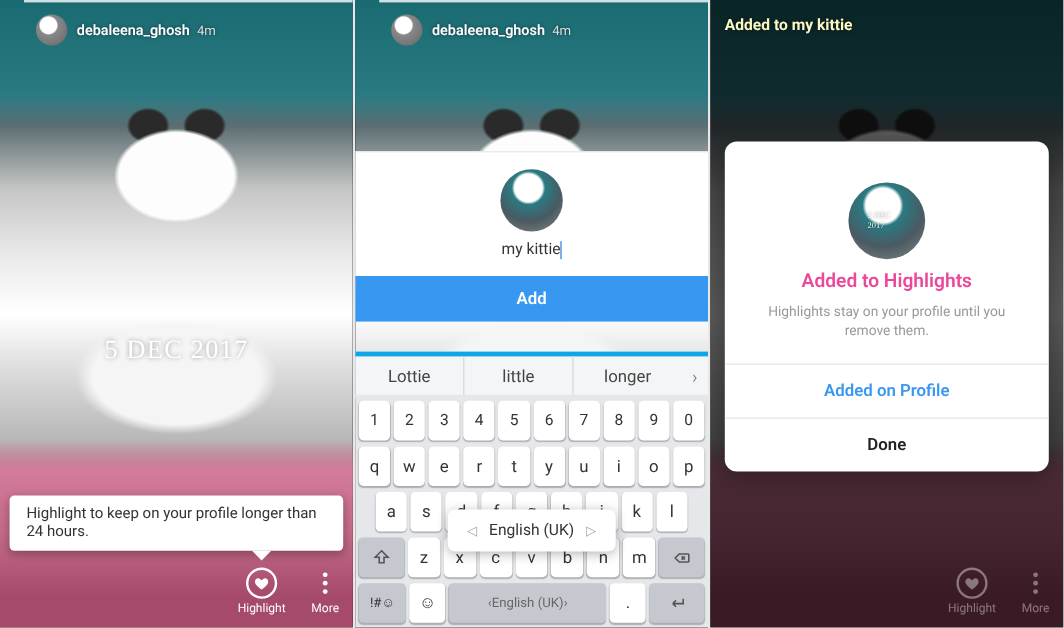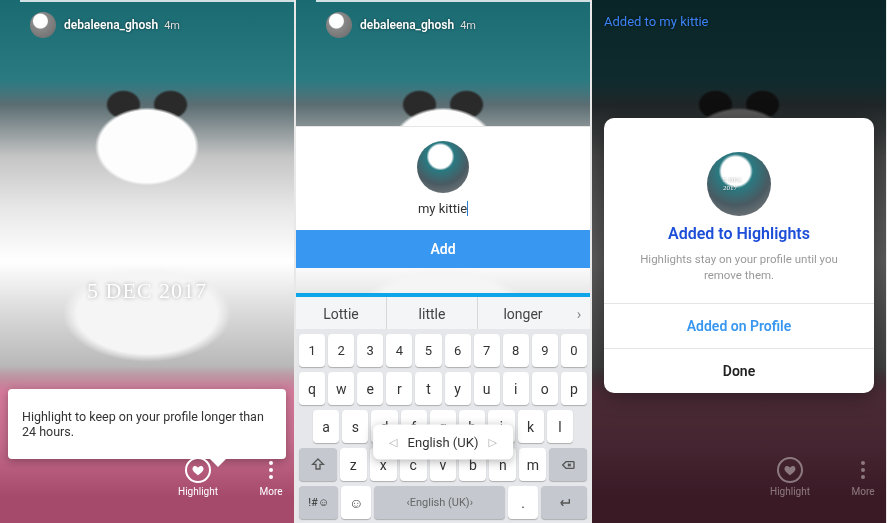--- a/index.html
+++ b/index.html
@@ -14,23 +14,23 @@
   linear-gradient(180deg, #1a6a72 0%, #2a7a82 15%, transparent 20%),
   radial-gradient(ellipse 140px 80px at 50% 60%, #f5f5f5 0%, #f5f5f5 50%, transparent 60%),
   linear-gradient(180deg, transparent 70%, #d47a9a 75%, #c56a8a 85%, #a54a6a 95%);
 }
 .hdr { position: absolute; top: 6px; left: 0; right: 0; padding: 6px 10px; display: flex; align-items: center; z-index: 5; margin-left: 20px; }
 .hdr::before { content:''; position:absolute; top:-6px; left:0; right:0; height:2px; background: rgba(255,255,255,.8); }
 .avatar { width: 26px; height: 26px; border-radius: 50%; background: radial-gradient(circle at 40% 35%, #fff 0%, #fff 30%, #888 35%, #666 100%); margin-right: 8px; }
 .uname { color: #fff; font-size: 12px; font-weight: 600; text-shadow: 0 0 3px rgba(0,0,0,.5); }
 .time { color: #ddd; font-size: 11px; margin-left: 6px; text-shadow: 0 0 3px rgba(0,0,0,.5); }
 .date { position: absolute; left: 50%; top: 278px; transform: translateX(-50%); color: #fff; font-size: 22px; font-weight: 300; font-family: Georgia, serif; letter-spacing: 1px; text-shadow: 0 0 4px rgba(0,0,0,.4); white-space: nowrap; }
-.tooltip { position: absolute; left: 8px; bottom: 64px; right: 8px; background: #fff; border-radius: 4px; padding: 20px 14px; font-size: 12.5px; color: #333; box-shadow: 0 2px 8px rgba(0,0,0,.3); }
+.tooltip { position: absolute; left: 8px; bottom: 64px; right: 8px; background: #fff; border-radius: 4px; padding: 8px 14px; font-size: 12.5px; color: #333; box-shadow: 0 2px 8px rgba(0,0,0,.3); }
 .tooltip::after { content:''; position:absolute; bottom:-8px; right:60px; border:8px solid transparent; border-top-color:#fff; border-bottom:none; }
-.actions { position: absolute; bottom: 26px; right: 10px; display: flex; gap: 40px; }
+.actions { position: absolute; bottom: 10px; right: 10px; display: flex; gap: 20px; }
 .ab { display: flex; flex-direction: column; align-items: center; color: #fff; cursor: pointer; }
 .ab.dim { opacity: .4; }
 .ic { width: 26px; height: 26px; margin-bottom: 3px; position: relative; }
 .heart { border: 2px solid #fff; border-radius: 50%; display:flex; align-items:center; justify-content:center; }
 .heart svg { width:14px; height:14px; fill:#fff; }
 .dots { display:flex; flex-direction:column; align-items:center; justify-content:center; gap:3px; }
 .dots span { width:4px; height:4px; border-radius:50%; background:#fff; }
 .al { font-size: 10px; }
 
 
@@ -56,23 +56,23 @@
 .key.num { font-size:13px; }
 .key.sp { background:#c5c9cf; }
 .key.w { flex:1.4; }
 .langpop { position:absolute; top:58%; left:50%; transform:translate(-50%,-50%); background:#fff; border-radius:6px; box-shadow:0 2px 10px rgba(0,0,0,.3); padding:10px 16px; display:flex; align-items:center; gap:10px; font-size:13px; color:#333; z-index:20; white-space:nowrap; }
 .langpop .chv { color:#aaa; font-size:11px; }
 .spacek { flex:4; font-size:11px; color:#666; background:#c5c9cf; }
 .kicon svg { width:16px; height:16px; }
 
 
 .hdr3 { position:absolute; top:6px; left:0; right:0; padding:8px 12px; display:flex; align-items:center; z-index:5; }
-.hdr3 .uname { color:#3b82f6; font-size:13px; font-weight:400; }
+.hdr3 .uname { color:#fef9c3; font-size:13px; font-weight:700; }
 .modal { position:absolute; top:118px; left:12px; right:12px; background:#fff; border-radius:10px; z-index:10; box-shadow:0 4px 20px rgba(0,0,0,.35); overflow:hidden; }
-.mtitle { text-align:center; font-size:16px; font-weight:600; color:#1d4ed8; padding:0 0 8px; }
+.mtitle { text-align:center; font-size:16px; font-weight:600; color:#ec4899; padding:0 0 8px; }
 .msub { text-align:center; font-size:11.5px; color:#999; padding:0 26px 20px; line-height:1.4; }
 .mbtn { border-top:1px solid #e5e5e5; text-align:center; padding:14px; font-size:14px; font-weight:600; cursor:pointer; }
 .mbtn.blue { color:#3897f0; }
 .mbtn.dark { color:#222; }
 .modal .pad { padding:20px 0 0; }
 </style>
 </head>
 <body>
 
 <div class="panel">

